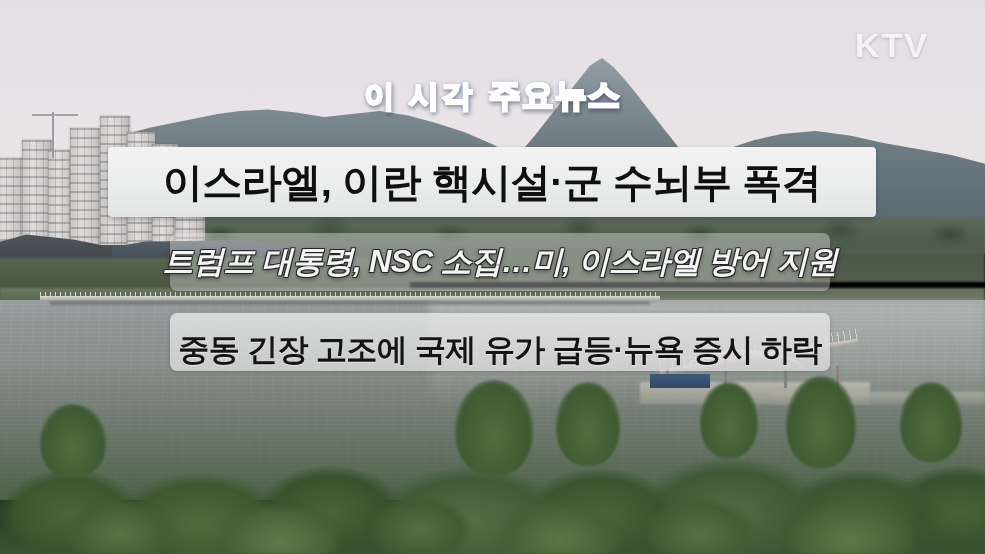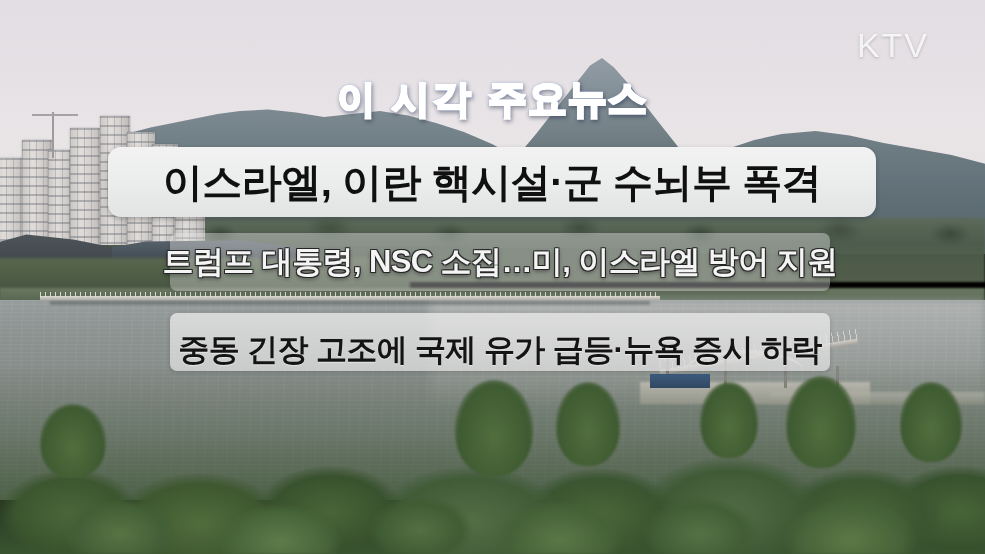--- a/index.html
+++ b/index.html
@@ -251,46 +251,46 @@
   
   .grade{
     position:absolute; inset:0;
     background:linear-gradient(180deg, rgba(226,222,226,.12) 0%, rgba(0,0,0,0) 28%, rgba(0,0,0,.06) 100%);
     pointer-events:none;
   }
 
   
   .ktv-logo{
     position:absolute; right:56px; top:26px;
-    font-size:34px; font-weight:400; letter-spacing:2px;
+    font-size:34px; font-weight:700; letter-spacing:2px;
     color:rgba(255,255,255,.82);
     text-shadow:0 1px 3px rgba(90,90,95,.35);
     font-family:"Liberation Sans","DejaVu Sans",sans-serif;
   }
 
   .kicker{
     position:absolute; left:0; top:79px; width:985px;
     text-align:center; white-space:nowrap;
     font-weight:700; line-height:1;
   }
   .kicker .k-small,.kicker .k-big{
     display:inline-block;
     background:linear-gradient(180deg,#5f8ade 0%,#2f5fc4 34%,#1b3c95 62%,#12286d 100%);
     -webkit-background-clip:text; background-clip:text; color:transparent;
     -webkit-text-stroke:3px #ffffff;
     paint-order:stroke fill;
     filter:drop-shadow(1px 2px 2px rgba(20,30,60,.45));
   }
-  .kicker .k-small{ font-size:38px; letter-spacing:3px; }
-  .kicker .k-big{ font-size:39px; letter-spacing:1px; margin-left:14px; }
+  .kicker .k-small{ font-size:30px; letter-spacing:3px; }
+  .kicker .k-big{ font-size:32px; letter-spacing:1px; margin-left:14px; }
 
   .headline-box{
     position:absolute; left:108px; top:147px; width:768px; height:70px;
     background:linear-gradient(180deg,#f2f2f2 0%,#eceded 45%,#e2e3e3 100%);
-    border-radius:13px;
+    border-radius:4px;
     box-shadow:0 2px 5px rgba(20,25,30,.28);
     display:flex; align-items:center; justify-content:center;
   }
   .headline-text{
     font-size:40px; font-weight:700; color:#101010;
     letter-spacing:-0.5px; white-space:nowrap;
     font-family:"Liberation Sans","DejaVu Sans",sans-serif;
   }
 
   .subline{
@@ -300,20 +300,21 @@
     white-space:nowrap;
   }
   .sub-text{
     font-size:31px; font-weight:700; letter-spacing:-0.6px;
     font-family:"Liberation Sans","DejaVu Sans",sans-serif;
   }
   .sub1{
     top:233px;
     background:linear-gradient(180deg, rgba(226,226,226,.42) 0%, rgba(214,214,214,.40) 100%);
     box-shadow:0 1px 4px rgba(20,25,30,.18);
+    font-style:italic;
   }
   .sub1 .sub-text{
     color:#f4f4f4;
     text-shadow:
       -1px -1px 0 rgba(35,35,35,.9), 1px -1px 0 rgba(35,35,35,.9),
       -1px  1px 0 rgba(35,35,35,.9), 1px  1px 0 rgba(35,35,35,.9),
        0 2px 4px rgba(0,0,0,.5);
   }
   .sub2{
     top:313px;

